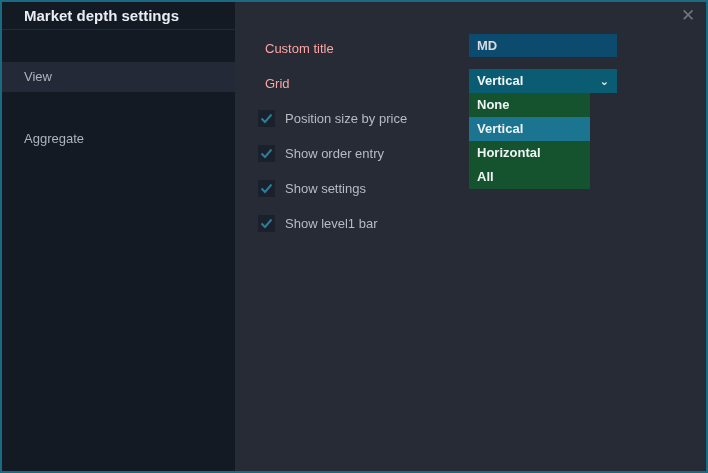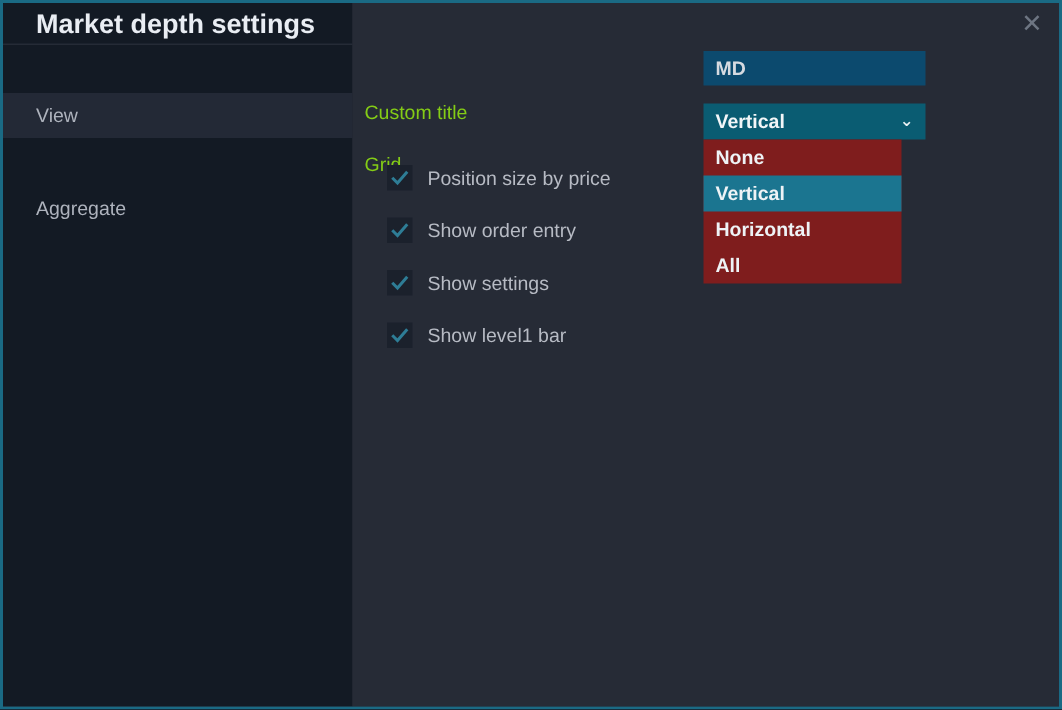--- a/index.html
+++ b/index.html
@@ -11,61 +11,61 @@
     border: 2px solid #1a6a84; background: #262b36; overflow: hidden;
   }
 
   
   .sidebar {
     position: absolute; left: 0; top: 0; bottom: 0; width: 233px;
     background: #131a24;
   }
   .sidebar-title {
     height: 28px; line-height: 28px; padding-left: 22px;
-    color: #e9edf3; font-weight: bold; font-size: 18px;
+    color: #e9edf3; font-weight: bold; font-size: 15px;
     border-bottom: 1px solid #252b36;
     white-space: nowrap;
   }
   .sidebar-item {
     height: 30px; line-height: 30px; padding-left: 22px;
     color: #aeb3bd; cursor: pointer; white-space: nowrap; margin-top: 32px;
   }
   .sidebar-item.selected { background: #232936; }
 
   
   .main { position: absolute; left: 233px; top: 0; right: 0; bottom: 0; background: #262b36; }
 
   .close-btn {
     position: absolute; top: 4px; right: 8px; width: 20px; height: 20px;
     color: #6d7582; font-size: 17px; line-height: 20px; text-align: center;
     cursor: pointer; font-weight: normal;
   }
 
-  .field-label { position: absolute; left: 8px; color: #84cc16; white-space: nowrap; margin-top: 26px; }
+  .field-label { position: absolute; left: 30px; color: #fca5a5; white-space: nowrap; }
 
   .text-input {
     position: absolute; left: 234px; top: 32px; width: 148px; height: 23px;
     background: #0c4a6e; border: none; outline: none;
     color: #d6dae0; font-family: inherit; font-size: 13px; font-weight: bold;
     padding: 0 8px;
   }
 
   
   .select-box {
     position: absolute; left: 234px; top: 67px; width: 148px; height: 24px;
     background: #0a5c72; color: #f2f6f8; font-weight: bold;
     line-height: 24px; padding: 0 8px; cursor: pointer;
   }
   .select-box .chevron {
     position: absolute; right: 8px; top: 0; line-height: 24px;
     font-size: 11px; font-weight: bold; color: #eef3f5;
   }
   .dropdown-list {
-    position: absolute; left: 234px; top: 91px; width: 132px;
-    background: #7f1d1d; z-index: 5;
+    position: absolute; left: 234px; top: 91px; width: 121px;
+    background: #14532d; z-index: 5;
   }
   .dropdown-option {
     height: 24px; line-height: 24px; padding: 0 8px;
     color: #eef3f6; font-weight: 600; cursor: pointer; white-space: nowrap;
   }
   .dropdown-option.highlighted { background: #1b7590; }
 
   
   .checkbox-row { position: absolute; left: 23px; height: 17px; cursor: pointer; }
   .checkbox-box {

